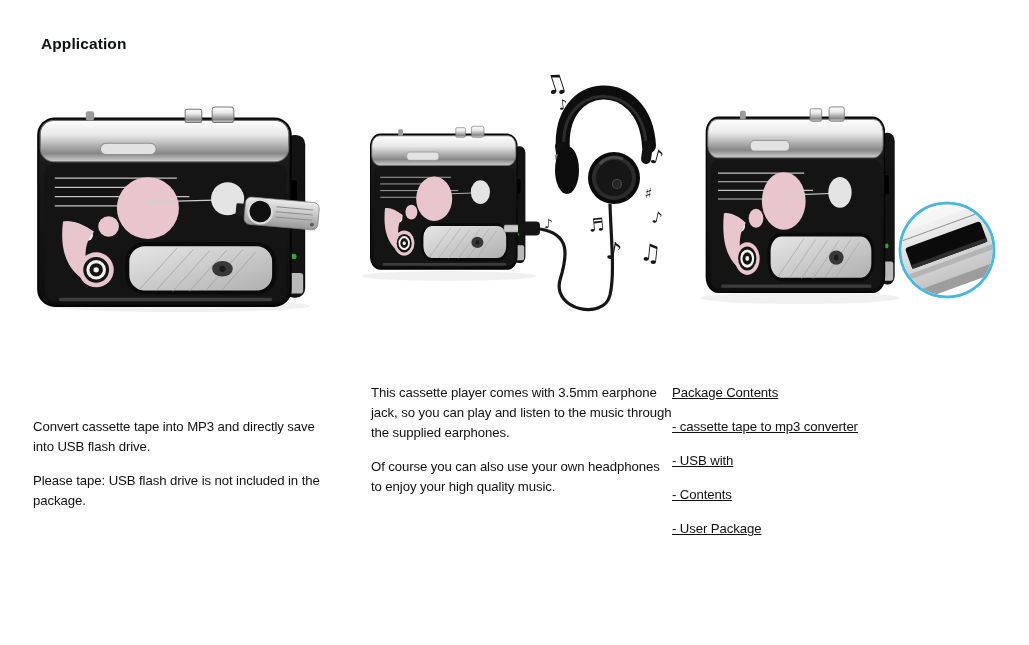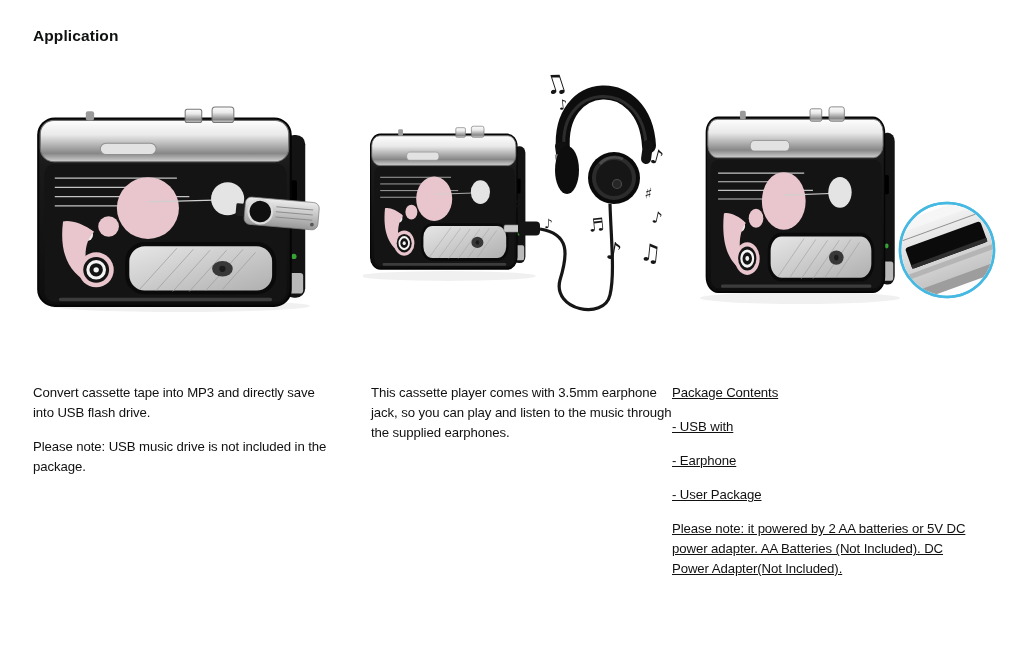--- a/index.html
+++ b/index.html
@@ -3,34 +3,34 @@
 <meta charset="utf-8">
 <style>
   html,body{margin:0;padding:0;background:#fff;}
   body{
     width:1029px;height:645px;overflow:hidden;
     font-family:"Liberation Sans","DejaVu Sans",sans-serif;
     color:#0f1111;
   }
   .page{position:relative;width:1029px;height:645px;background:#fff;}
   .section-title{
-    position:absolute;left:33px;top:27px;margin:0;
+    position:absolute;left:33px;top:27px;margin:8px;
     font-size:15.5px;font-weight:700;letter-spacing:.1px;color:#0f1111;
   }
   .img{position:absolute;}
   .img svg{display:block;width:100%;height:100%;}
   .img1{left:30px;top:98px;width:306px;height:222px;}
   .img2{left:363px;top:58px;width:307px;height:294px;}
   .img3{left:700px;top:96px;width:306px;height:216px;}
   .txt{
     position:absolute;top:383px;
     font-size:13.2px;line-height:20px;letter-spacing:-.1px;color:#111;
   }
   .txt p{margin:0 0 14px 0;}
-  .txt1{left:33px;width:300px;}
+  .txt1{left:33px;width:300px;margin-top:34px;}
   .txt2{left:371px;width:301px;}
   .txt3{left:672px;width:300px;text-decoration:underline;}
   .music-note{font-family:"DejaVu Sans",sans-serif;fill:#161616;}
   .defs-holder{position:absolute;width:0;height:0;overflow:hidden;}
 </style>
 </head>
 <body>
 
 <div class="page">
 
@@ -175,28 +175,29 @@
             <circle cx="292" cy="126" r="6" fill="#1f1f1f"></circle>
           </g>
         </g>
         <circle cx="247" cy="154" r="47" fill="none" stroke="#46b9e2" stroke-width="2.5"></circle>
       </g>
     </svg>
   </div>
 
   <div class="txt txt1">
     <p>Convert cassette tape into MP3 and directly save into USB flash drive.</p>
-    <p>Please note: USB music drive is not included in the package.</p>
+    <p>Please tape: USB flash drive is not included in the package.</p>
   </div>
 
   <div class="txt txt2">
     <p>This cassette player comes with 3.5mm earphone jack, so you can play and listen to the music through the supplied earphones.</p>
+    <p>Of course you can also use your own headphones to enjoy your high quality music.</p>
   </div>
 
   <div class="txt txt3">
     <p>Package Contents</p>
+    <p>- cassette tape to mp3 converter</p>
     <p>- USB with</p>
-    <p>- Earphone</p>
+    <p>- Contents</p>
     <p>- User Package</p>
-    <p>Please note: it powered by 2 AA batteries or 5V DC power adapter. AA Batteries (Not Included). DC Power Adapter(Not Included).</p>
   </div>
 
 </div>
 
 </body></html>

